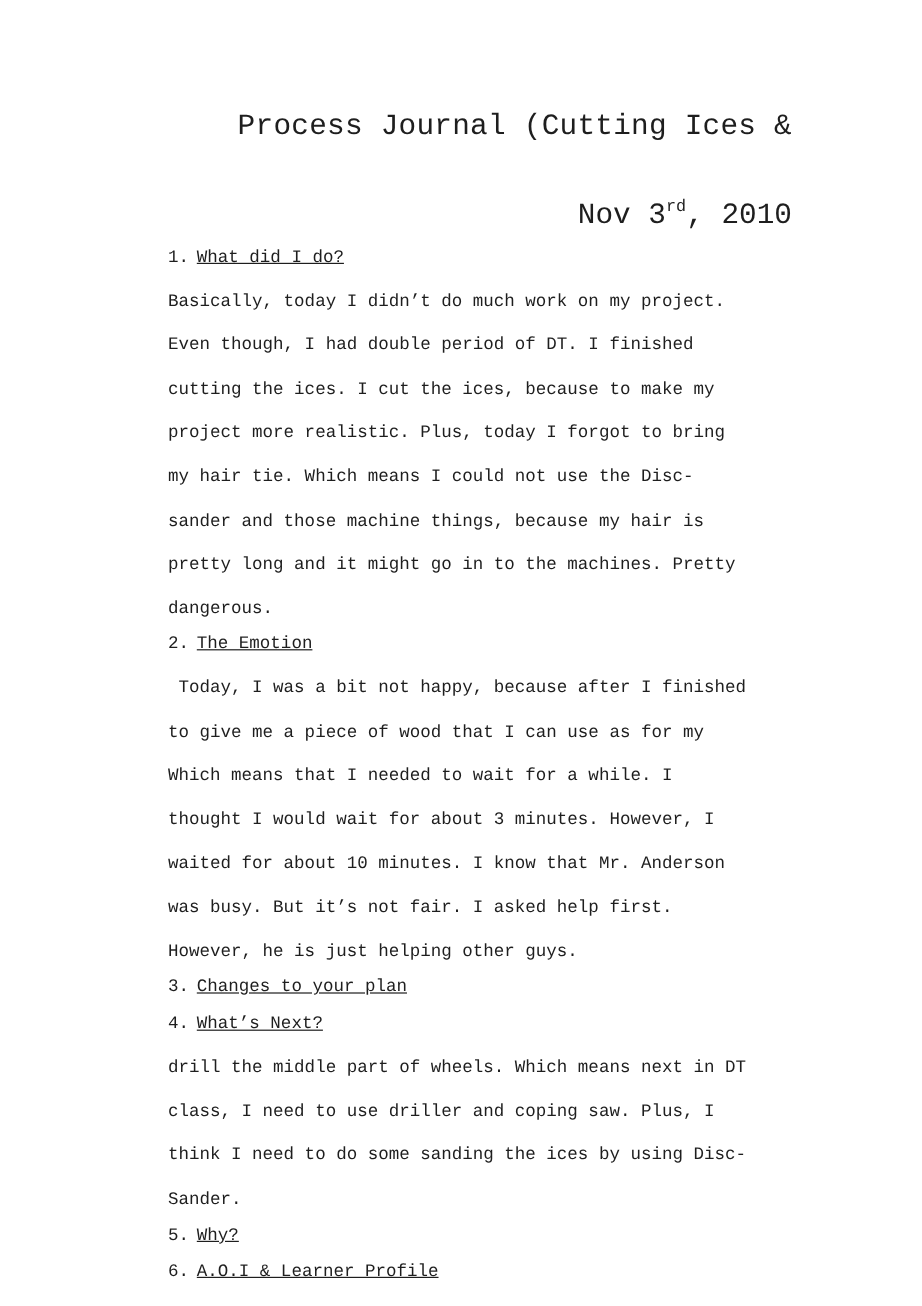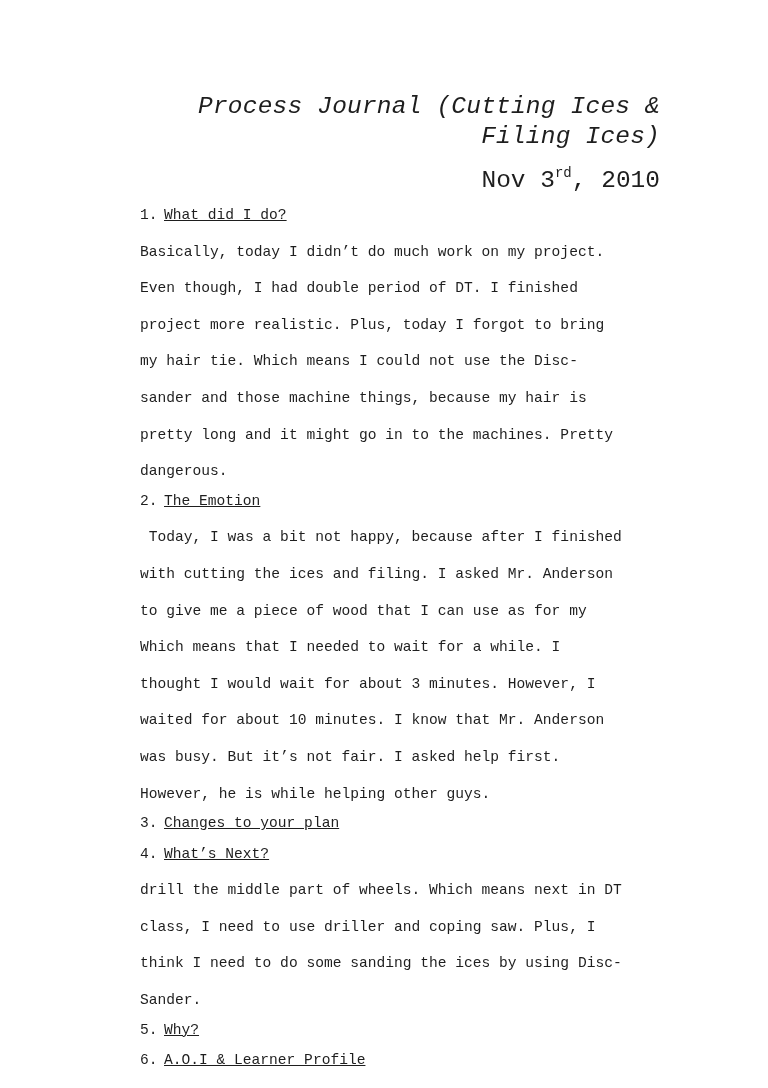--- a/index.html
+++ b/index.html
@@ -24,21 +24,21 @@
     .title-block {
       position: absolute;
       top: 92px;
       right: 0;
       width: 520px;
       text-align: right;
       font-size: 24.5px;
       line-height: 30px;
       letter-spacing: 0.2px;
     }
-    .title-line { display: block; white-space: pre; font-style: italic; }
+    .title-line { display: block; white-space: pre; }
     .date-line {
       position: absolute;
       top: 166px;
       right: 0;
       text-align: left;
       font-size: 24.5px;
       line-height: 30px;
       white-space: pre;
     }
     .date-line sup {
@@ -64,47 +64,46 @@
       margin: 0 0 12px 0;
     }
     .para .line { display: block; white-space: pre; margin-top: 19px; }
   </style>
 </head>
 <body>
 
 <div class="page">
   <div class="title-block">
     <span class="title-line">Process Journal (Cutting Ices &amp;</span>
-    <span class="title-line">Filing Ices)</span>
   </div>
   <div class="date-line"><span>Nov 3</span><sup>rd</sup><span>, 2010</span></div>
 
   <div class="content">
 
     <div class="heading"><span class="num">1.</span><span>What did I do?</span></div>
     <div class="para">
       <span class="line">Basically, today I didn’t do much work on my project.</span>
       <span class="line">Even though, I had double period of DT. I finished</span>
+      <span class="line">cutting the ices. I cut the ices, because to make my</span>
       <span class="line">project more realistic. Plus, today I forgot to bring</span>
       <span class="line">my hair tie. Which means I could not use the Disc-</span>
       <span class="line">sander and those machine things, because my hair is</span>
       <span class="line">pretty long and it might go in to the machines. Pretty</span>
       <span class="line">dangerous.</span>
     </div>
 
     <div class="heading"><span class="num">2.</span><span>The Emotion</span></div>
     <div class="para">
       <span class="line"> Today, I was a bit not happy, because after I finished</span>
-      <span class="line">with cutting the ices and filing. I asked Mr. Anderson</span>
       <span class="line">to give me a piece of wood that I can use as for my</span>
       <span class="line">Which means that I needed to wait for a while. I</span>
       <span class="line">thought I would wait for about 3 minutes. However, I</span>
       <span class="line">waited for about 10 minutes. I know that Mr. Anderson</span>
       <span class="line">was busy. But it’s not fair. I asked help first.</span>
-      <span class="line">However, he is while helping other guys.</span>
+      <span class="line">However, he is just helping other guys.</span>
     </div>
 
     <div class="heading"><span class="num">3.</span><span>Changes to your plan</span></div>
 
     <div class="heading"><span class="num">4.</span><span>What’s Next?</span></div>
     <div class="para">
       <span class="line">drill the middle part of wheels. Which means next in DT</span>
       <span class="line">class, I need to use driller and coping saw. Plus, I</span>
       <span class="line">think I need to do some sanding the ices by using Disc-</span>
       <span class="line">Sander.</span>

